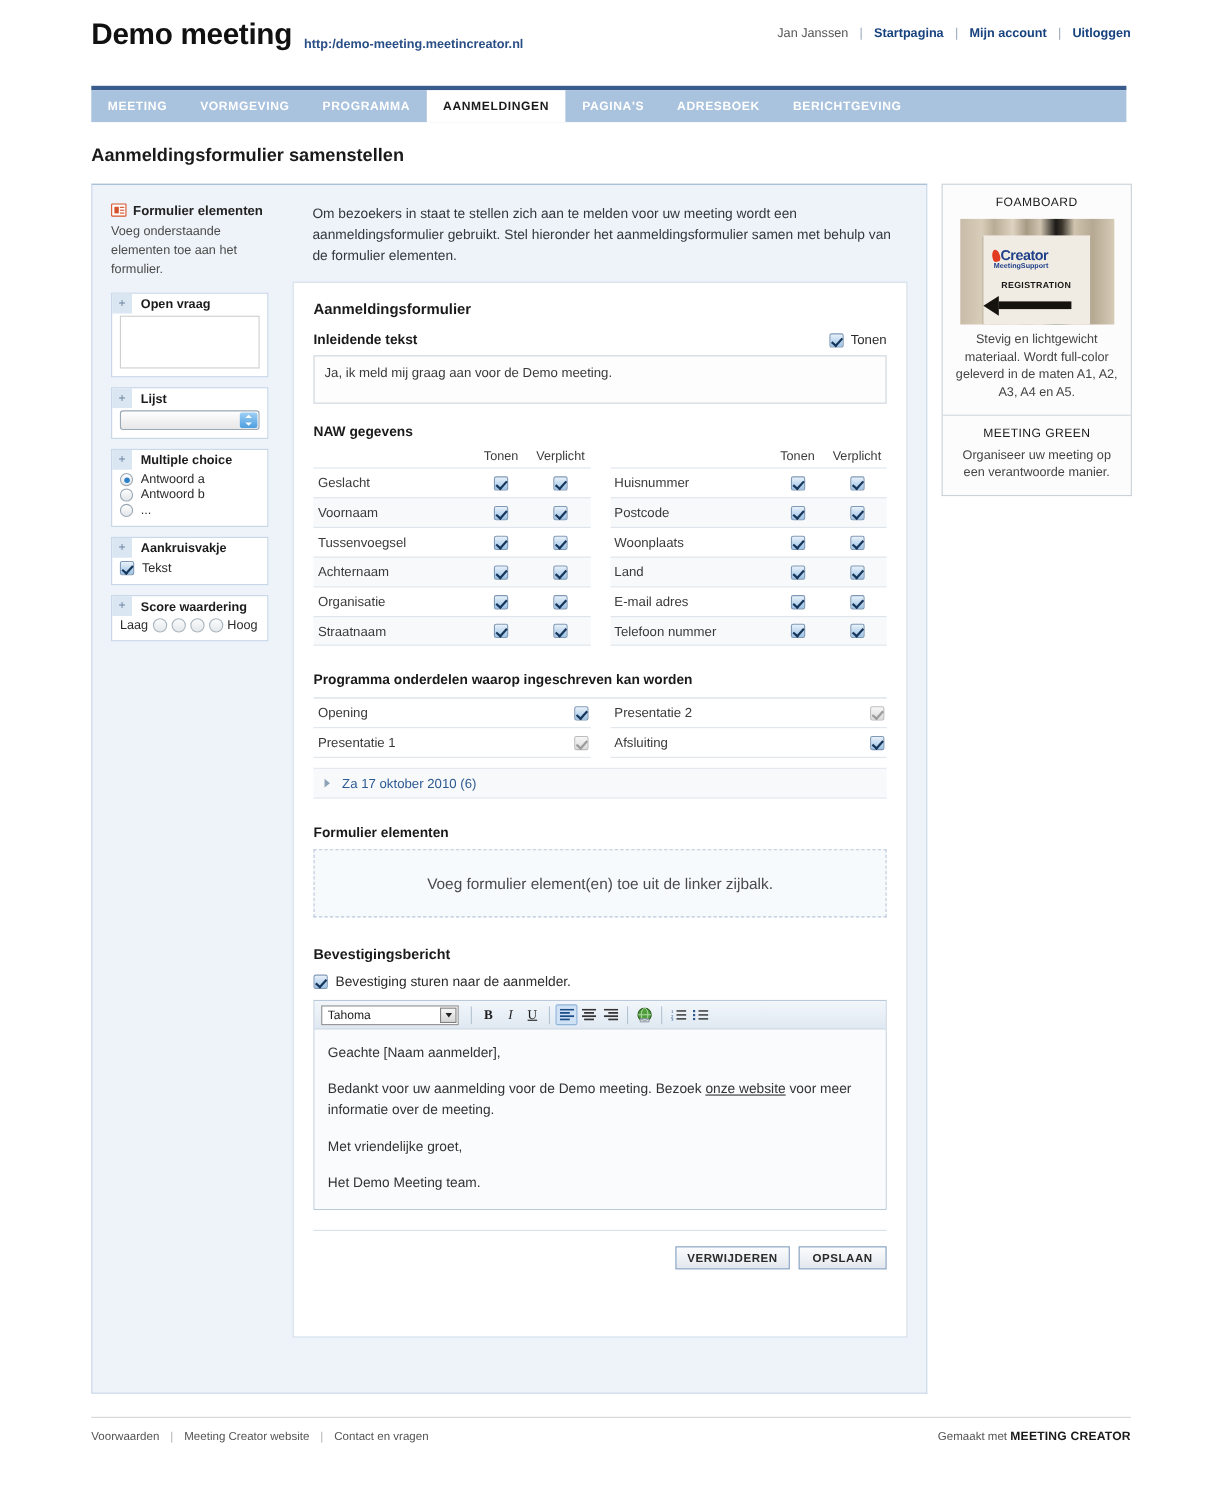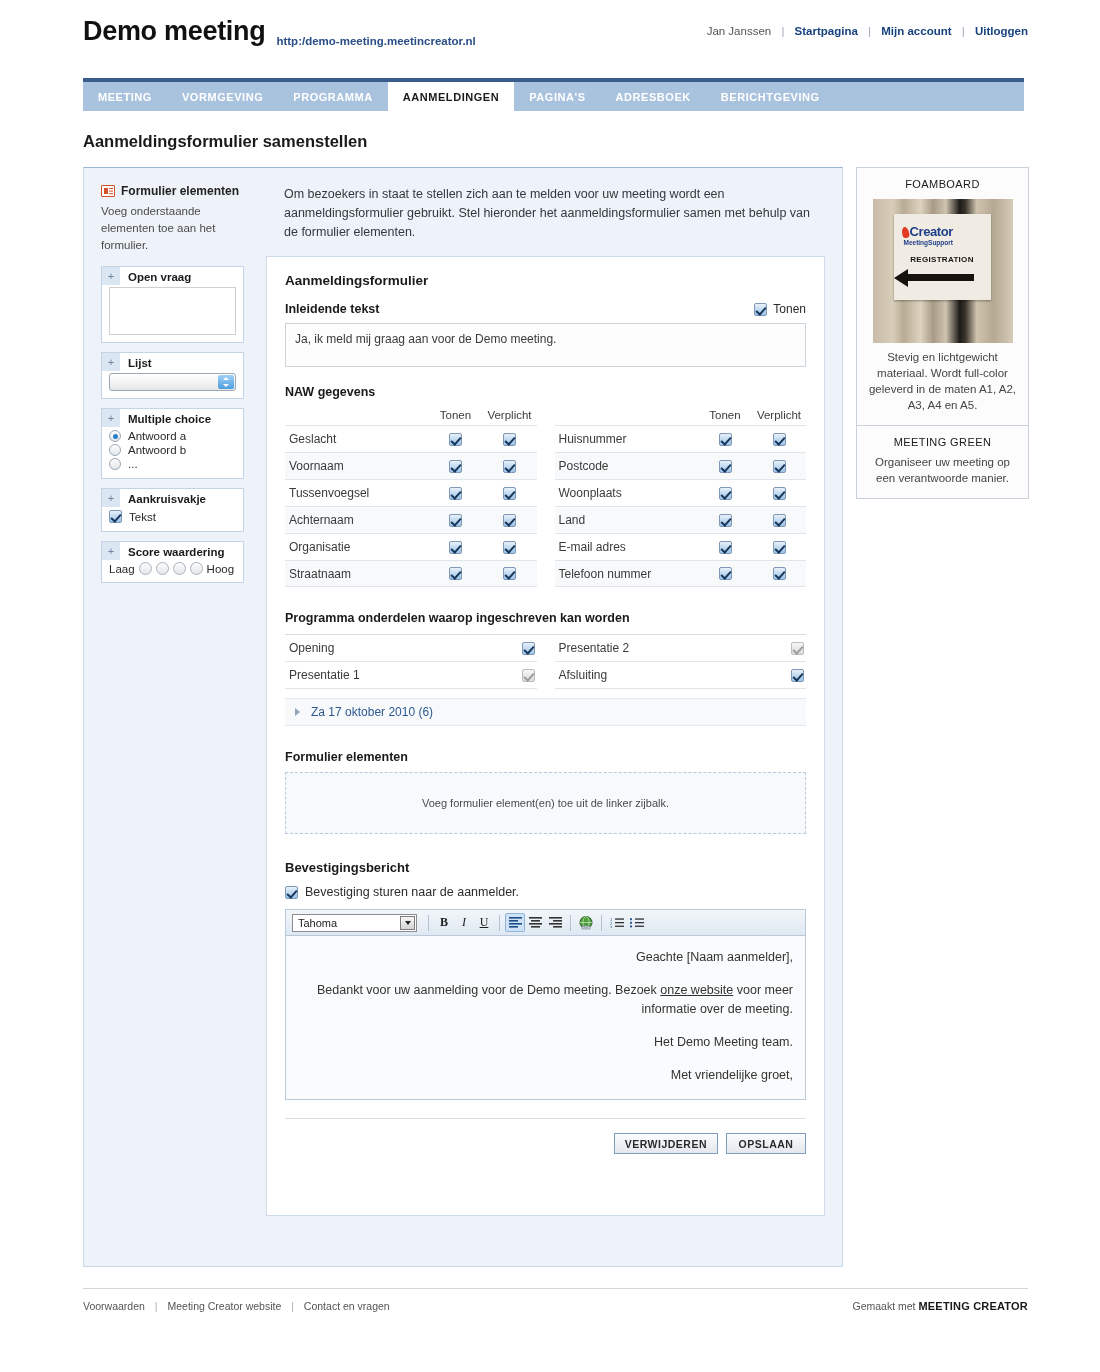--- a/index.html
+++ b/index.html
@@ -112,55 +112,55 @@
   .day-row.collapsed { background:#f7f9fb; border-top:1px solid #e2e8ee; border-bottom:1px solid #e2e8ee; padding-left:8px; }
   .tri-down { width:0;height:0;border-left:4px solid transparent;border-right:4px solid transparent;border-top:5px solid #8fa3b8; flex:none; }
   .tri-right { width:0;height:0;border-top:4px solid transparent;border-bottom:4px solid transparent;border-left:5px solid #8fa3b8; flex:none; margin-left:2px;}
   .prog-grid { display:flex; gap:18px; }
   .prog-col { flex:1; }
   .prog-row { display:flex; align-items:center; justify-content:space-between;
               border-bottom:1px solid #dfe5eb; height:27px; font-size:12px; color:#3a3a3a; padding:0 2px 0 4px; }
 
   .drop-label { font-size:12.5px; font-weight:bold; color:#1a1a1a; margin-top:24px; }
   .dropzone { margin-top:8px; border:1px dashed #b9c9da; background:#f7fafd; height:62px;
-              display:flex; align-items:center; justify-content:center; font-size:11px; color:#4a4a4a; }
+              display:flex; align-items:center; justify-content:center; font-size:14px; color:#4a4a4a; }
 
   .bev-title { font-size:13px; font-weight:bold; color:#1a1a1a; margin-top:26px; }
   .bev-check { display:flex; align-items:center; gap:7px; margin-top:10px; font-size:12.5px; color:#2c2c2c; }
 
   .editor { margin-top:10px; border:1px solid #b9c9da; }
   .etoolbar { display:flex; align-items:center; gap:0; height:26px;
               background:linear-gradient(#f2f6fa,#dfe8f2); border-bottom:1px solid #b9c9da; padding:0 4px; }
   .fontsel { width:125px; height:18px; margin:0 6px 0 2px; border:1px solid #8d8d8d; background:#fff;
              font-size:11px; color:#222; display:flex; align-items:center; padding-left:5px; position:relative; }
   .fontsel .arw { position:absolute; right:1px; top:1px; width:15px; height:14px;
                   background:linear-gradient(#f6f6f6,#d5d5d5); border:1px solid #7e7e7e; display:flex;
                   align-items:center; justify-content:center; }
   .fontsel .arw:after { content:""; border-left:3px solid transparent; border-right:3px solid transparent; border-top:4px solid #222; }
   .tsep { width:1px; height:16px; background:#b4c3d2; margin:0 5px; }
   .tbtn { width:20px; height:19px; display:flex; align-items:center; justify-content:center;
           font-size:12px; color:#1d1d1d; cursor:pointer; }
   .tbtn.sel { background:#cfe1f5; border:1px solid #8fb4da; border-radius:2px; }
-  .ebody { background:#fafbfc; padding:12px 12px 14px 12px; min-height:152px; font-size:12.5px; color:#333;text-align:right; }
+  .ebody { background:#fafbfc; padding:12px 12px 14px 12px; min-height:152px; font-size:12.5px; color:#333; }
   .ebody p { margin:0 0 14px 0; line-height:19px; }
   .ebody p:last-child { margin-bottom:0; }
   .ebody u { text-decoration:underline; }
 
   .btnbar { margin-top:18px; border-top:1px solid #d8dfe6; padding-top:14px; display:flex; justify-content:flex-end; gap:8px; }
   .btn { min-width:80px; height:21px; border:1px solid #7f9cbf; background:linear-gradient(#fbfcfd,#e3e8ee);
          font-size:10.5px; font-weight:bold; letter-spacing:0.5px; color:#2a2a2a; display:flex;
          align-items:center; justify-content:center; cursor:pointer; padding:0 10px; }
 
   
   .rsb { position:absolute; left:856px; top:167px; width:173px; }
   .rbox { border:1px solid #c9d2db; background:#fcfcfc; padding:10px 9px 12px 9px; }
   .rbox + .rbox { border-top:none; }
   .rbox-title { font-size:11px; font-weight:normal; color:#1a1a1a; text-align:center; letter-spacing:0.4px; }
   .rbox-text { font-size:11.5px; color:#444; text-align:center; line-height:16px; margin-top:6px; }
-  .photo { width:140px; height:144px; margin:9px auto 0 auto; position:relative; overflow:hidden;
+  .photo { width:140px; height:96px; margin:9px auto 0 auto; position:relative; overflow:hidden;
            background:linear-gradient(90deg,#c8bca8 0%, #d8cdb9 14%, #b9ac96 22%, #ded3c0 34%,
                       #a89b86 43%, #cfc4b0 52%, #1c1a17 62%, #3a342c 66%, #cfc3ae 74%,
                       #b5a993 86%, #d6cbb7 100%); }
   .photo .card { position:absolute; left:21px; top:15px; width:97px; height:86px; background:#f1ece3;
                  box-shadow:0 1px 2px rgba(0,0,0,.35); }
   .photo .logo { position:absolute; left:8px; top:10px; font-size:13px; font-weight:bold; color:#1f3f8a;
                  letter-spacing:-0.4px; }
   .photo .logo .flame { display:inline-block; width:7px; height:11px; background:#e23a20;
                         border-radius:60% 60% 50% 50%/70% 70% 40% 40%; transform:translateY(2px) rotate(-12deg); margin-right:1px; }
   .photo .sub { position:absolute; left:10px; top:25px; font-size:6.5px; font-weight:bold; color:#e23a20; }
@@ -550,22 +550,22 @@
                     <rect x="5" y="1.4" width="9" height="1.3"></rect>
                     <rect x="5" y="5" width="9" height="1.3"></rect>
                     <rect x="5" y="8.6" width="9" height="1.3"></rect>
                   </g>
                 </svg>
             </div>
           </div>
           <div class="ebody">
             <p>Geachte [Naam aanmelder],</p>
             <p><span>Bedankt voor uw aanmelding voor de Demo meeting. Bezoek </span><u>onze website</u><span> voor meer informatie over de meeting.</span></p>
+            <p>Met vriendelijke groet,</p>
             <p>Het Demo Meeting team.</p>
-            <p>Met vriendelijke groet,</p>
           </div>
         </div>
 
         <div class="btnbar">
           <div class="btn">VERWIJDEREN</div>
           <div class="btn">OPSLAAN</div>
         </div>
       </div>
     </div>
   </div>

